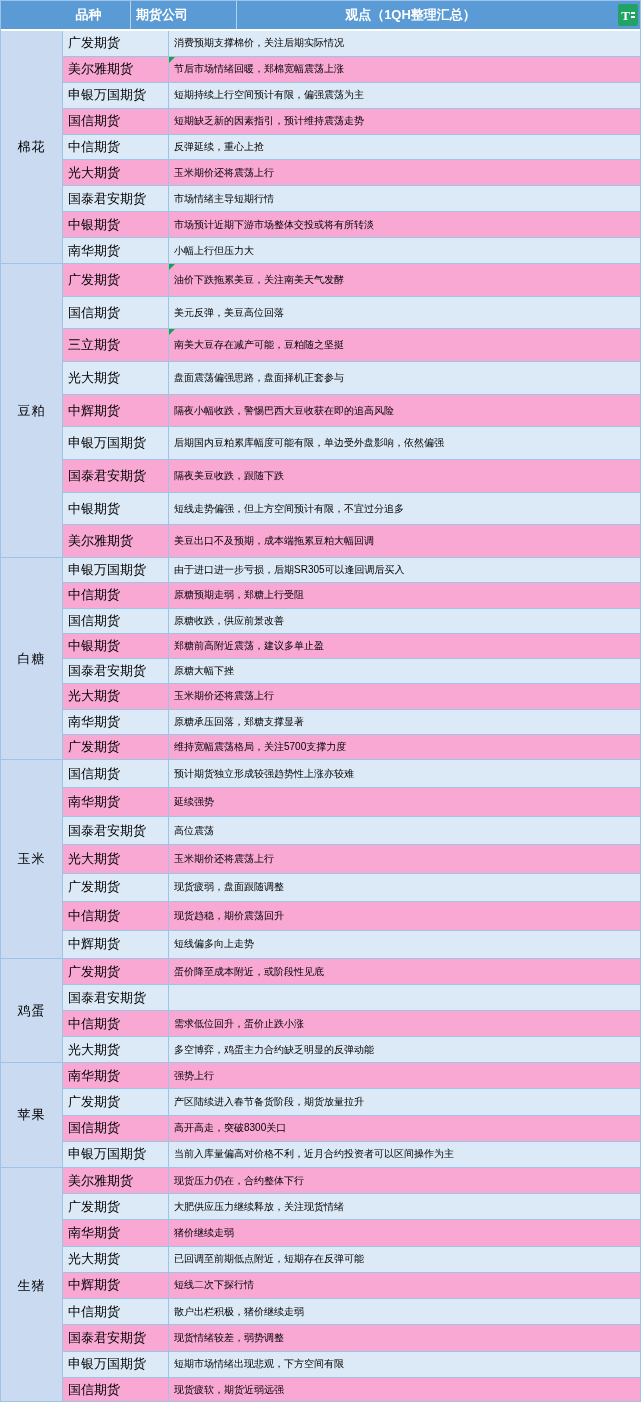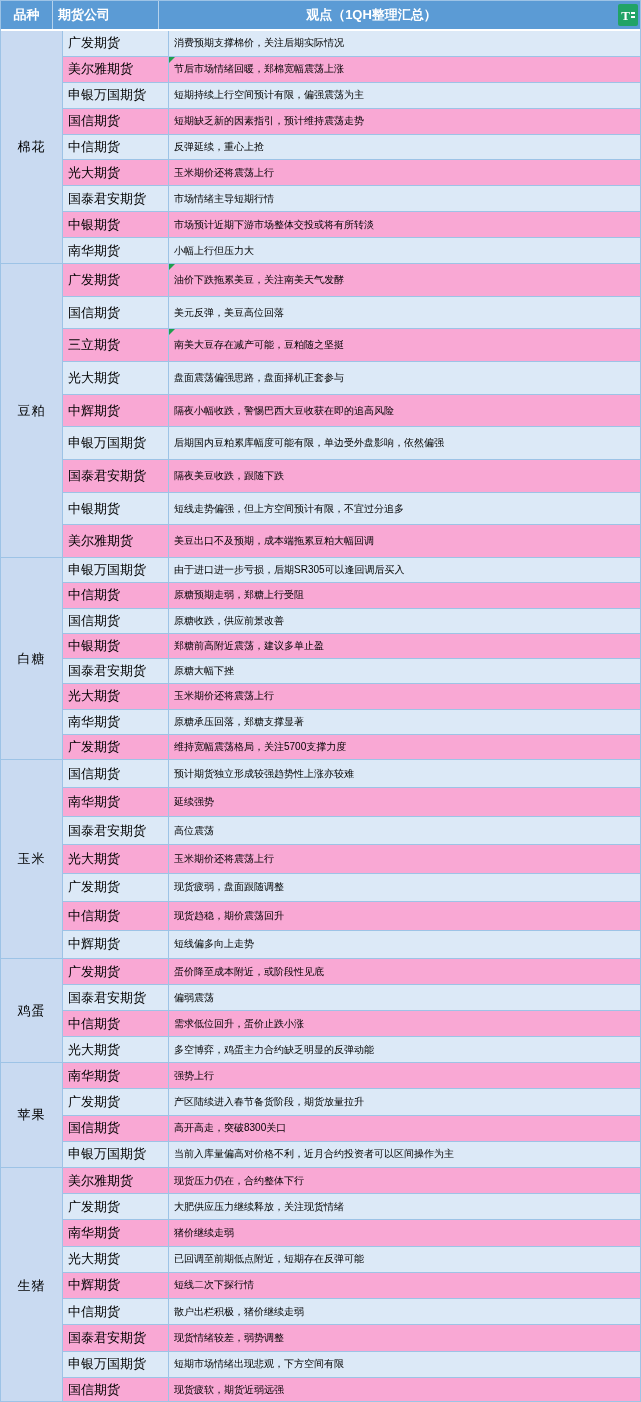--- a/index.html
+++ b/index.html
@@ -20,21 +20,21 @@
     height: 30px;
     background: var(--header-bg, #5B9BD5);
     color: var(--header-text, #fff);
     display: flex;
     font-weight: bold;
     font-size: 13px;
     position: relative;
     border-bottom: 2px solid #fff;
   }
   .hc { display: flex; align-items: center; }
-  .hc1 { width: 52px; justify-content: center; border-right: 1px solid rgba(255,255,255,.55); }
+  .hc1 { width: 84px; justify-content: center; border-right: 1px solid rgba(255,255,255,.55); margin-left: 46px; }
   .hc2 { width: 106px; padding-left: 5px; border-right: 1px solid rgba(255,255,255,.55); }
   .hc3 { flex: 1; justify-content: center; padding-right: 56px; }
   
   .wm {
     position: absolute; right: 2px; top: 3px;
     width: 20px; height: 22px;
     background: var(--icon-green, #21A366);
     border-radius: 2px;
     display: flex; align-items: center; justify-content: center; gap: 1px;
   }
@@ -260,21 +260,20 @@
       </div>
       <div class="section sec-4">
         <div class="vcell">鸡蛋</div>
         <div class="rows">
           <div class="row">
             <div class="ccell">广发期货</div>
             <div class="wcell">蛋价降至成本附近，或阶段性见底</div>
           </div>
           <div class="row alt">
             <div class="ccell">国泰君安期货</div>
-            <div class="wcell">偏弱震荡</div>
           </div>
           <div class="row">
             <div class="ccell">中信期货</div>
             <div class="wcell">需求低位回升，蛋价止跌小涨</div>
           </div>
           <div class="row alt">
             <div class="ccell">光大期货</div>
             <div class="wcell">多空博弈，鸡蛋主力合约缺乏明显的反弹动能</div>
           </div>
         </div>

